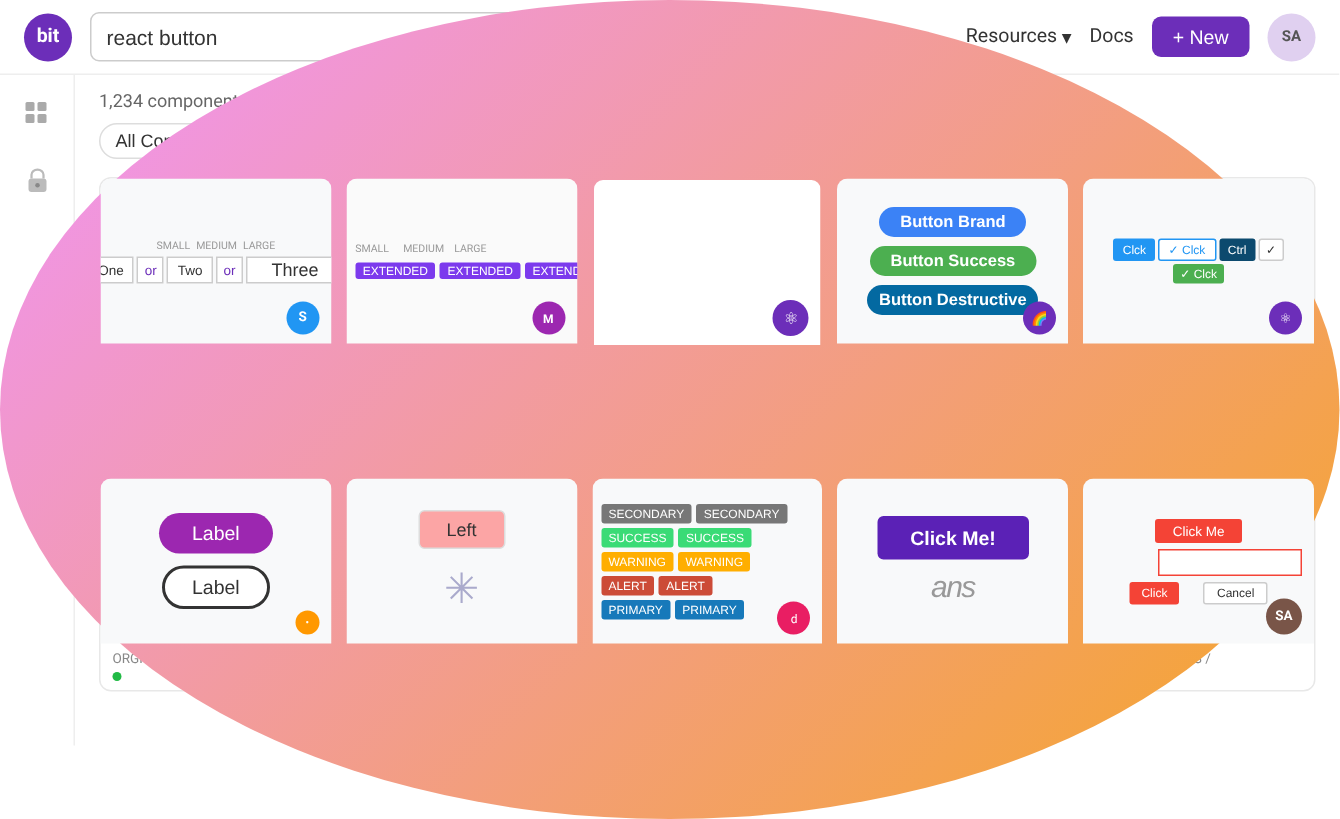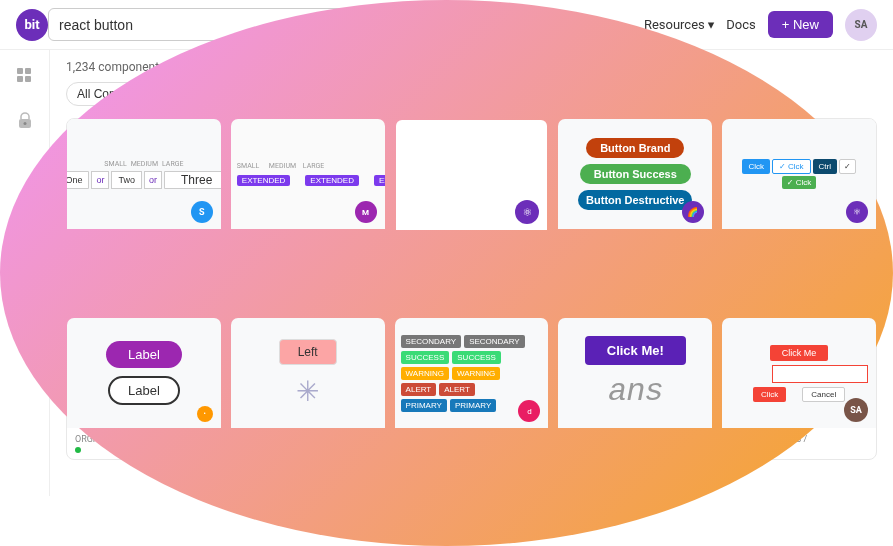--- a/index.html
+++ b/index.html
@@ -10,20 +10,21 @@
       min-height: 546px;
       overflow: hidden;
     }
 
     
     .header {
       display: flex;
       align-items: center;
       padding: 8px 16px;
       border-bottom: 1px solid #eee;
+      gap: 12px;
     }
     .logo-circle {
       width: 32px; height: 32px;
       background: #6c2eb9;
       border-radius: 50%;
       display: flex; align-items: center; justify-content: center;
       color: white; font-weight: bold; font-size: 13px;
       flex-shrink: 0;
     }
     .search-bar {
@@ -274,21 +275,21 @@
         </div>
       </div>
 
       <div class="card">
         <div class="card-preview" style="background:#fafafa;flex-direction:column;padding:6px;gap:3px;align-items:flex-start;">
           <div style="display:flex;gap:2px;align-items:center;">
             <span style="font-size:7px;color:#999;width:30px;">SMALL</span>
             <span style="font-size:7px;color:#999;width:32px;">MEDIUM</span>
             <span style="font-size:7px;color:#999;">LARGE</span>
           </div>
-          <div style="display:flex;gap:15px;align-items:center;margin-top:2px;">
+          <div style="display:flex;gap:3px;align-items:center;margin-top:2px;">
             <button style="padding:1px 5px;background:#7c3aed;color:white;border:none;border-radius:2px;font-size:8px;">EXTENDED</button>
             <button style="padding:1px 5px;background:#7c3aed;color:white;border:none;border-radius:2px;font-size:8px;">EXTENDED</button>
             <button style="padding:1px 5px;background:#7c3aed;color:white;border:none;border-radius:2px;font-size:8px;">EXTENDED</button>
           </div>
           <div style="position:absolute;bottom:6px;right:8px;width:22px;height:22px;border-radius:50%;background:#9c27b0;display:flex;align-items:center;justify-content:center;color:white;font-size:8px;font-weight:bold;">M</div>
         </div>
         <div class="card-info">
           <div class="card-source">MATERIAL-UI /</div>
           <div class="card-name">button v3.9.2</div>
           <div class="card-desc">Buttons allow users to take actions, and make choices, with ...</div>
@@ -315,21 +316,21 @@
             <span class="meta-text">⟳</span>
             <span class="meta-text">☁</span>
             <span class="meta-text">MIT</span>
             <span class="meta-text">📁 6 KB</span>
           </div>
         </div>
       </div>
 
       <div class="card">
         <div class="card-preview" style="flex-direction:column;gap:6px;">
-          <button style="background:#c2410c;color:white;border:none;padding:4px 14px;border-radius:20px;font-size:11px;font-weight:600;">Button Brand</button>
+          <button style="background:#3b82f6;color:white;border:none;padding:4px 14px;border-radius:20px;font-size:11px;font-weight:600;">Button Brand</button>
           <button style="background:#4caf50;color:white;border:none;padding:4px 14px;border-radius:20px;font-size:11px;font-weight:600;">Button Success</button>
           <button style="background:#0369a1;color:white;border:none;padding:4px 8px;border-radius:20px;font-size:11px;font-weight:600;">Button Destructive</button>
           <div style="position:absolute;bottom:6px;right:8px;width:22px;height:22px;border-radius:50%;background:#6c2eb9;display:flex;align-items:center;justify-content:center;color:white;font-size:9px;">🌈</div>
         </div>
         <div class="card-info">
           <div class="card-source">REACT-RAINBOW /</div>
           <div class="card-name">button v1.9.0</div>
           <div class="card-desc">Buttons are clickable items used to perform an action.</div>
           <div class="card-meta">
             <span class="meta-dot" style="background:#21ba45;"></span>
@@ -417,21 +418,21 @@
         </div>
         <div class="card-info">
           <div class="card-source">REACT-FOUNDATION /</div>
           <div class="card-name"></div>
         </div>
       </div>
 
       <div class="card">
         <div class="card-preview" style="flex-direction:column;gap:8px;">
           <button style="background:#5b21b6;color:white;border:none;padding:7px 22px;border-radius:4px;font-size:13px;font-weight:600;">Click Me!</button>
-          <span style="font-size:32px;color:#999;letter-spacing:-1px;font-family:Liberation Mono, monospace;font-style:italic;">ans</span>
+          <span style="font-size:20px;color:#999;letter-spacing:-1px;font-family:Liberation Sans, sans-serif;font-style:italic;">ans</span>
         </div>
         <div class="card-info">
           <div class="card-source">BASE-UI /</div>
           <div class="card-name"></div>
         </div>
       </div>
 
       <div class="card">
         <div class="card-preview" style="flex-direction:column;padding:8px;gap:4px;align-items:flex-end;">
           <button style="background:#f44336;color:white;border:none;font-size:9px;padding:3px 12px;border-radius:2px;align-self:center;">Click Me</button>

